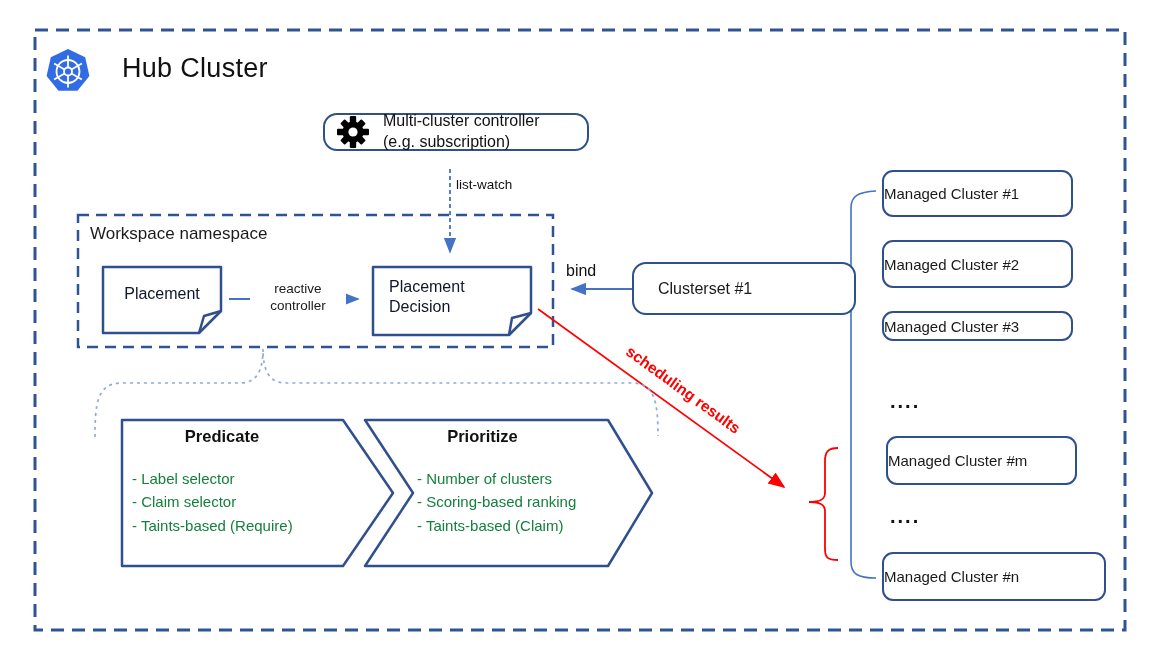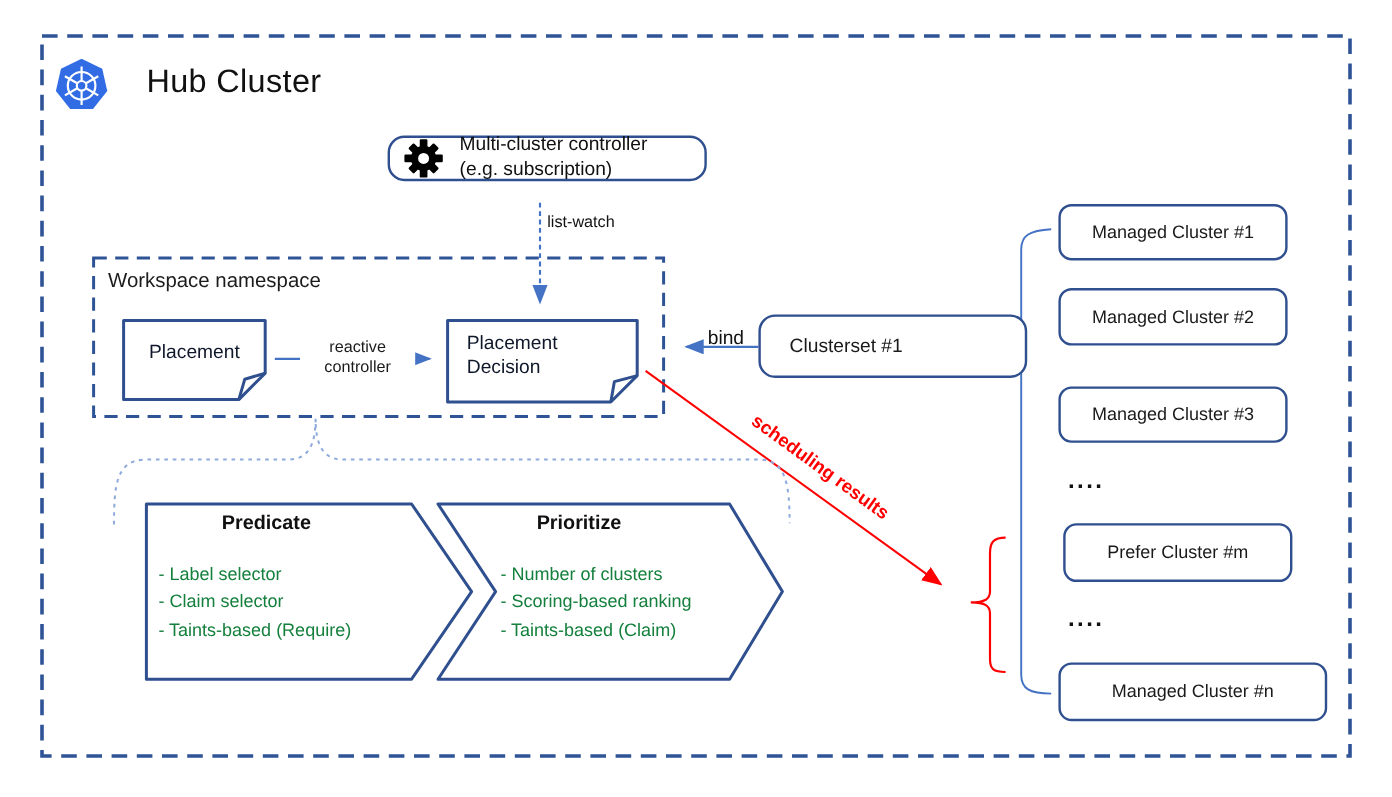--- a/index.html
+++ b/index.html
@@ -4,21 +4,21 @@
 <style>
   html,body{margin:0;padding:0;background:#fff;}
   .page{position:relative;width:1160px;height:664px;background:#fff;overflow:hidden;
         font-family:"Liberation Sans",sans-serif;color:#1a1a1a;}
   .page svg.linework{position:absolute;inset:0;pointer-events:none;}
   .abs{position:absolute;}
   .title{font-size:27px;letter-spacing:.3px;color:#111;}
   .rbox{position:absolute;background:#fff;border:2.5px solid #2F4F8F;border-radius:14px;
         display:flex;align-items:center;box-sizing:border-box;}
   .mc{position:absolute;background:#fff;border:2px solid #2F4F8F;border-radius:11px;
-      display:flex;align-items:center;justify-content:center;font-size:15px;box-sizing:border-box;}
+      display:flex;align-items:center;justify-content:flex-start;font-size:15px;box-sizing:border-box;}
   .dots{position:absolute;font-size:20px;font-weight:bold;letter-spacing:2px;color:#111;}
   .small-lbl{font-size:13.5px;color:#111;}
   .mid-lbl{font-size:16px;color:#111;}
   .ws-title{font-size:17px;color:#1c1c1c;}
   .doc-lbl{font-size:16px;color:#0f172a;}
   .chev-title{font-size:16.5px;font-weight:bold;text-align:center;color:#111;}
   .chev-items{font-size:15px;line-height:23.4px;color:#15803d;}
   .reactive{background:#fff;text-align:center;font-size:13.5px;line-height:17px;padding:1px 2px;}
   .sched{color:#FF0000;font-weight:bold;font-size:15.5px;text-align:center;
          transform:rotate(36deg);transform-origin:center;}
@@ -121,38 +121,38 @@
   <div class="abs reactive" style="left:250px;top:279px;width:92px">
     <div>reactive</div>
     <div>controller</div>
   </div>
 
   <div class="abs doc-lbl" style="left:389px;top:277px;line-height:20px">
     <div>Placement</div>
     <div>Decision</div>
   </div>
 
-  <div class="abs mid-lbl" style="left:566px;top:274px;width:54px;text-align:right">bind</div>
+  <div class="abs mid-lbl" style="left:566px;top:262px;width:54px;text-align:left">bind</div>
 
   <div class="rbox" style="left:632px;top:262px;width:224px;height:53px;padding-left:24px;font-size:16px">
     <span>Clusterset #1</span>
   </div>
 
   <div class="mc" style="left:882px;top:170px;width:191px;height:47px">
     <span>Managed Cluster #1</span>
   </div>
   <div class="mc" style="left:882px;top:240px;width:191px;height:48px">
     <span>Managed Cluster #2</span>
   </div>
-  <div class="mc" style="left:882px;top:322px;width:191px;height:47px">
+  <div class="mc" style="left:882px;top:311px;width:191px;height:30px">
     <span>Managed Cluster #3</span>
   </div>
   <div class="dots" style="left:890px;top:390px">....</div>
   <div class="mc" style="left:886px;top:436px;width:191px;height:49px">
-    <span>Prefer Cluster #m</span>
+    <span>Managed Cluster #m</span>
   </div>
   <div class="dots" style="left:890px;top:505px">....</div>
   <div class="mc" style="left:882px;top:552px;width:224px;height:49px">
     <span>Managed Cluster #n</span>
   </div>
 
   <div class="abs sched" style="left:598px;top:381px;width:170px">scheduling results</div>
 
   <div class="abs chev-title" style="left:132px;top:427px;width:180px">Predicate</div>
   <div class="abs chev-items" style="left:132px;top:467px">

